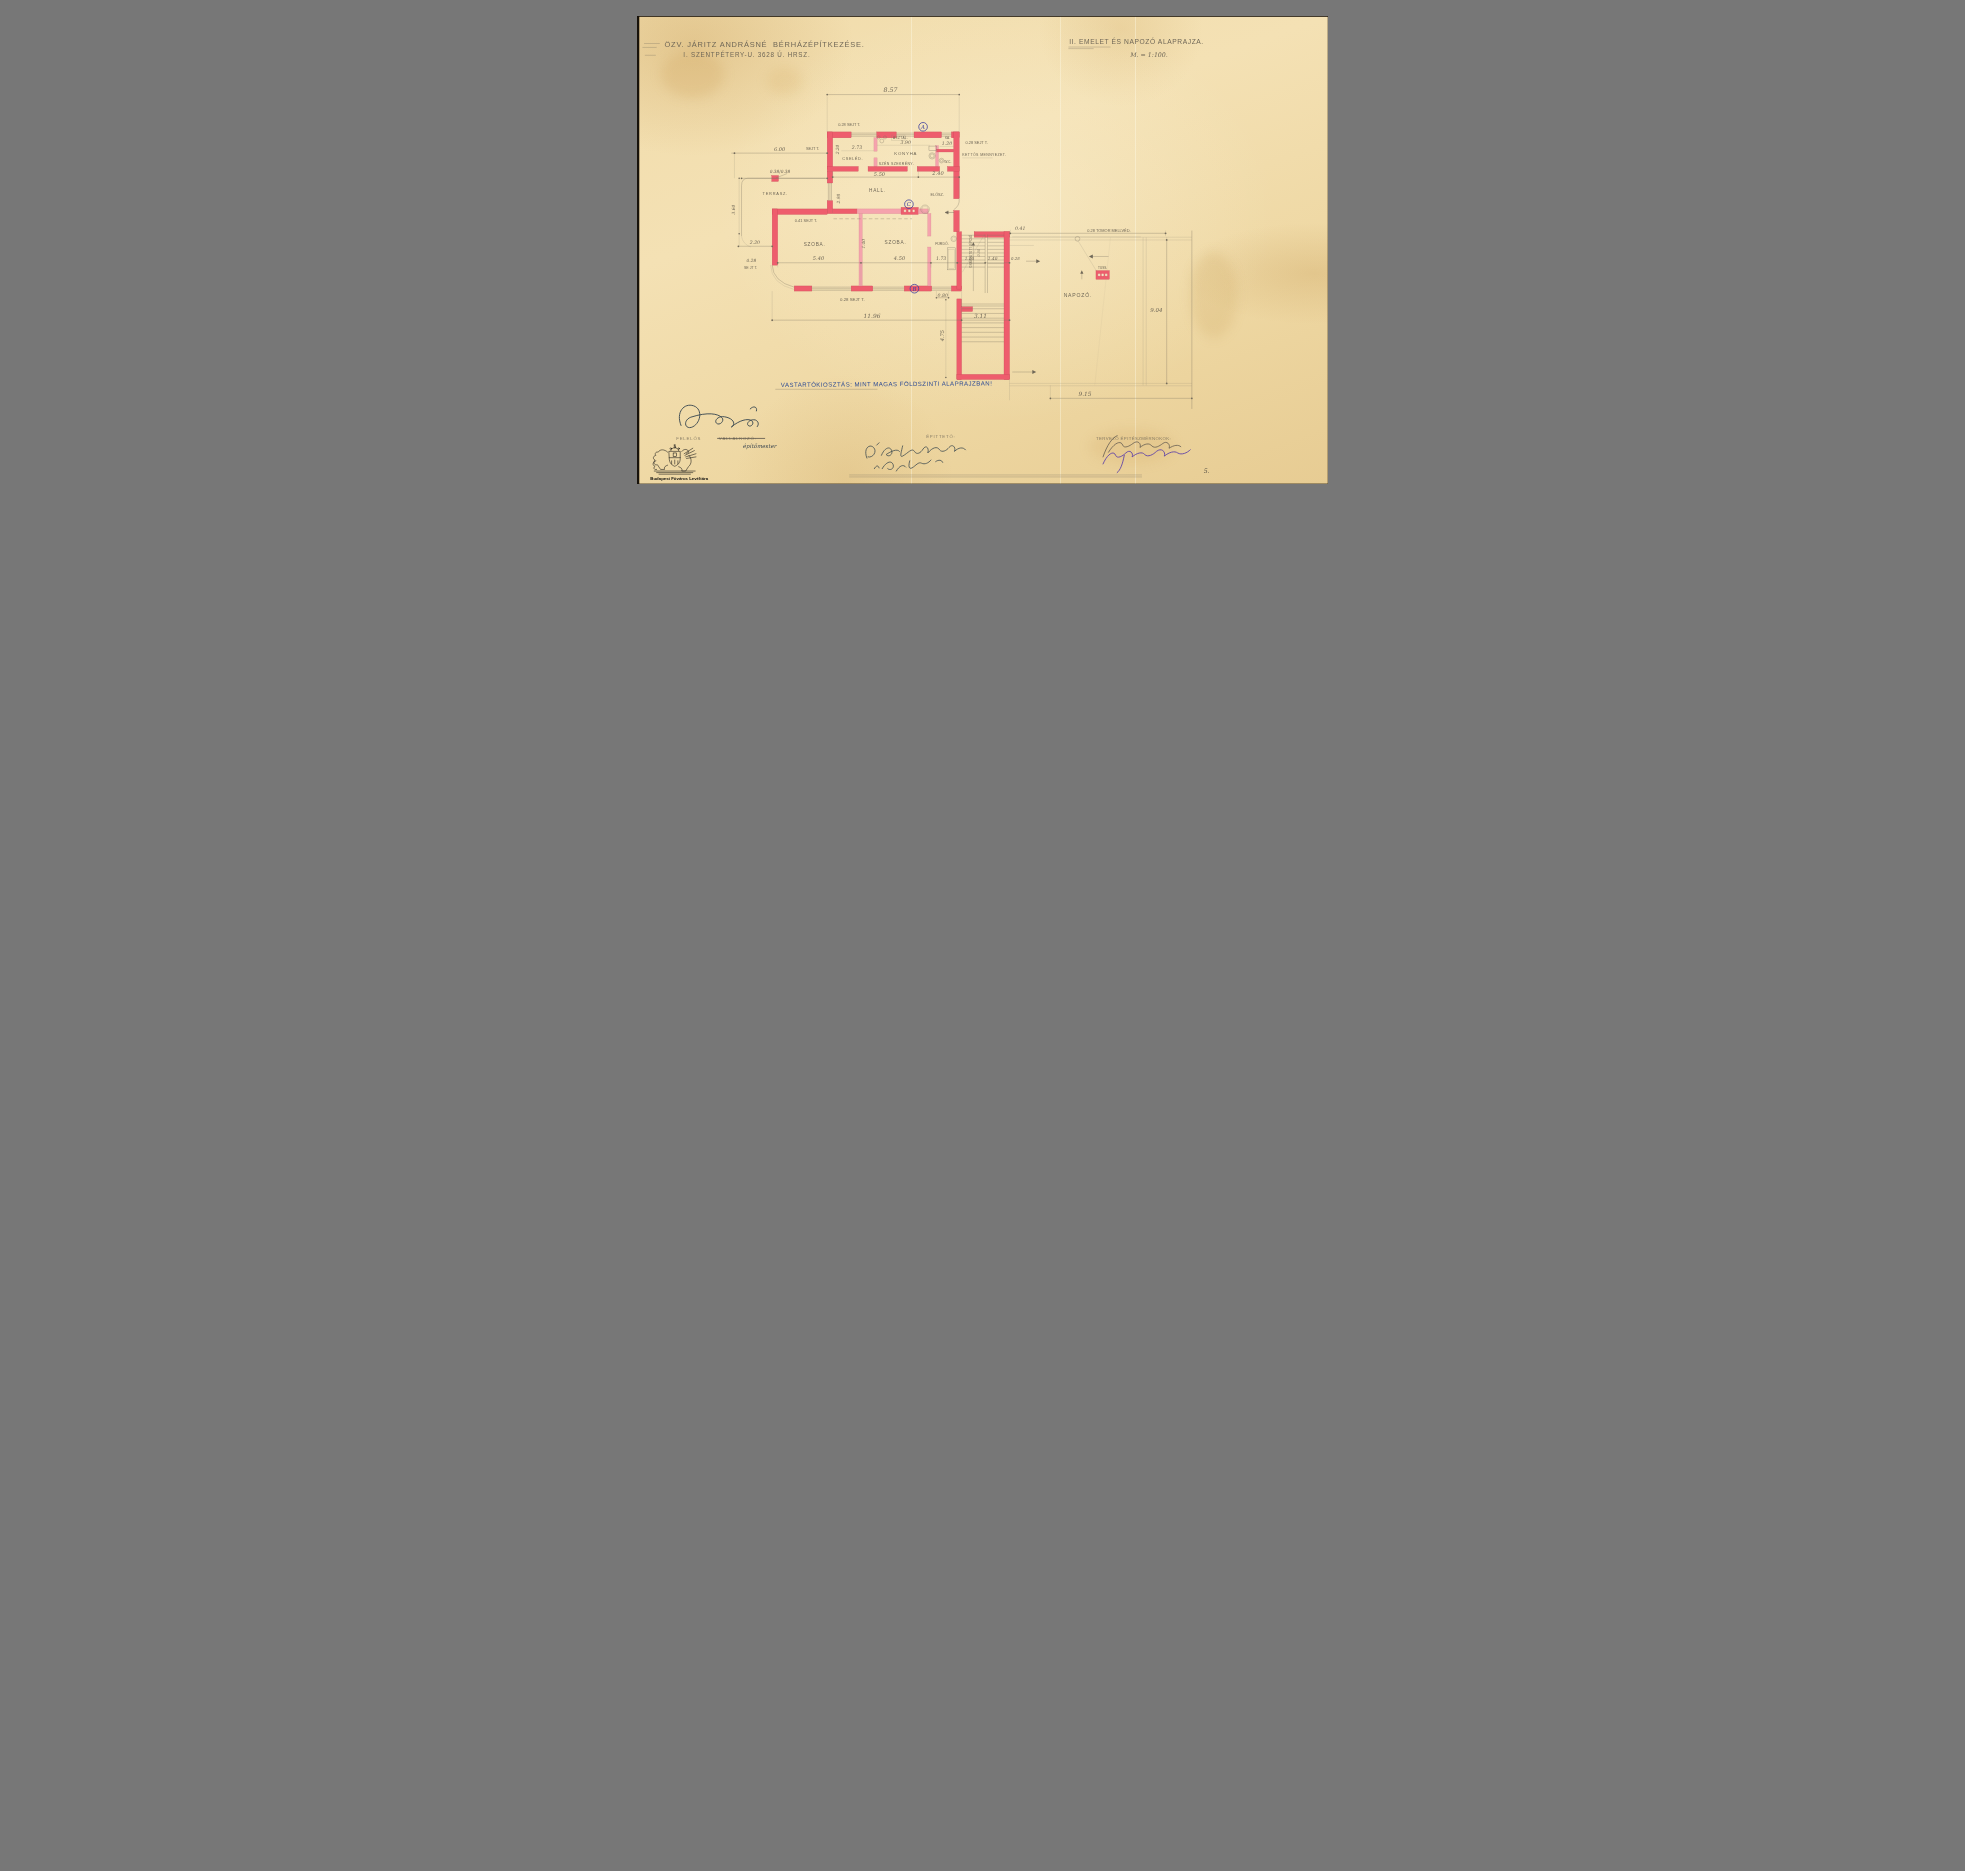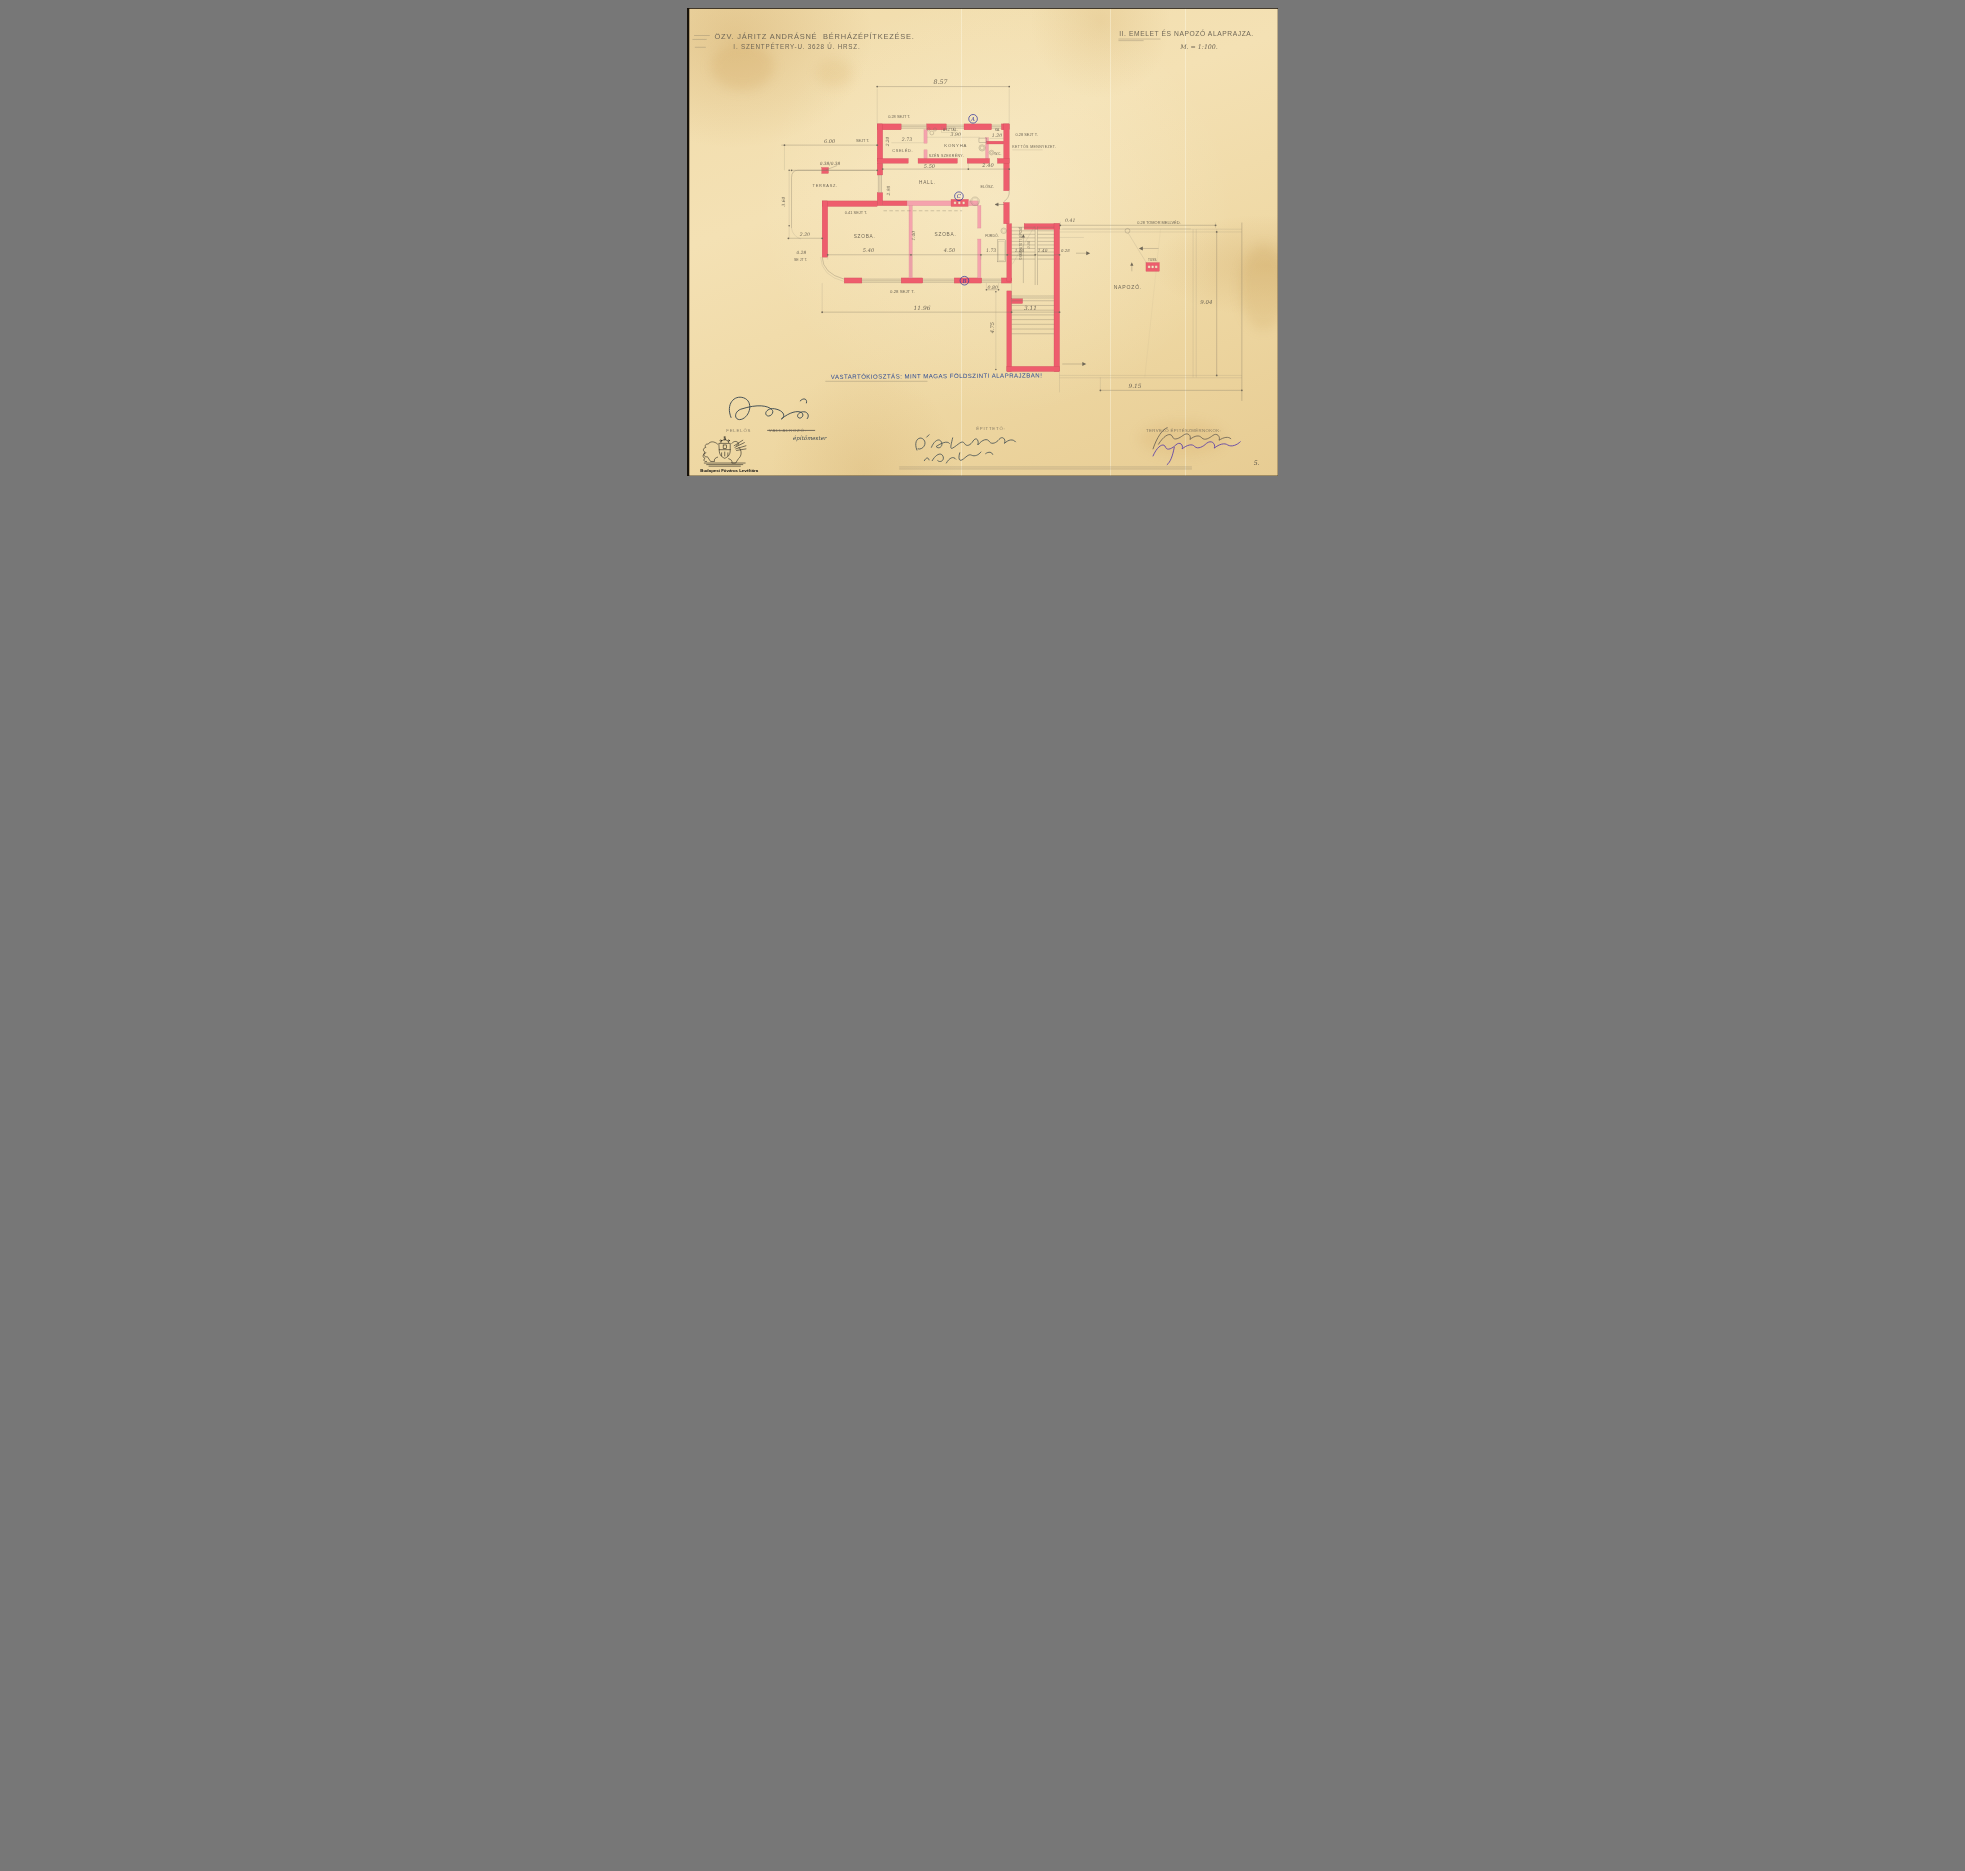--- a/index.html
+++ b/index.html
@@ -1,16 +1,16 @@
 <!DOCTYPE html>
 <html style="font-size:6.3px"><head>
 <meta charset="utf-8">
 <style>
   html,body{margin:0;padding:0;background:#777;}
-  .page{position:relative;width:591px;height:468px;margin:8px auto;overflow:hidden;
+  .page{position:relative;width:691px;height:468px;margin:16px auto;overflow:hidden;
     background:
       radial-gradient(ellipse at 52% 42%, rgba(255,248,225,.35) 0%, rgba(255,248,225,0) 55%),
       radial-gradient(ellipse at 8% 6%, rgba(189,140,64,.28) 0%, rgba(189,140,64,0) 18%),
       radial-gradient(ellipse at 98% 55%, rgba(180,130,55,.20) 0%, rgba(180,130,55,0) 14%),
       radial-gradient(ellipse at 70% 3%, rgba(196,150,70,.18) 0%, rgba(196,150,70,0) 12%),
       radial-gradient(ellipse at 30% 99%, rgba(186,138,62,.16) 0%, rgba(186,138,62,0) 16%),
       linear-gradient(160deg,#f1dcab 0%,#f4e1b4 35%,#eed7a2 70%,#e7cc93 100%);
     font-family:"Liberation Sans",sans-serif;}
   .crease{position:absolute;top:0;bottom:0;width:1.2px;pointer-events:none;
     background:linear-gradient(90deg,rgba(120,90,40,.10),rgba(255,255,240,.35),rgba(120,90,40,.12));}

